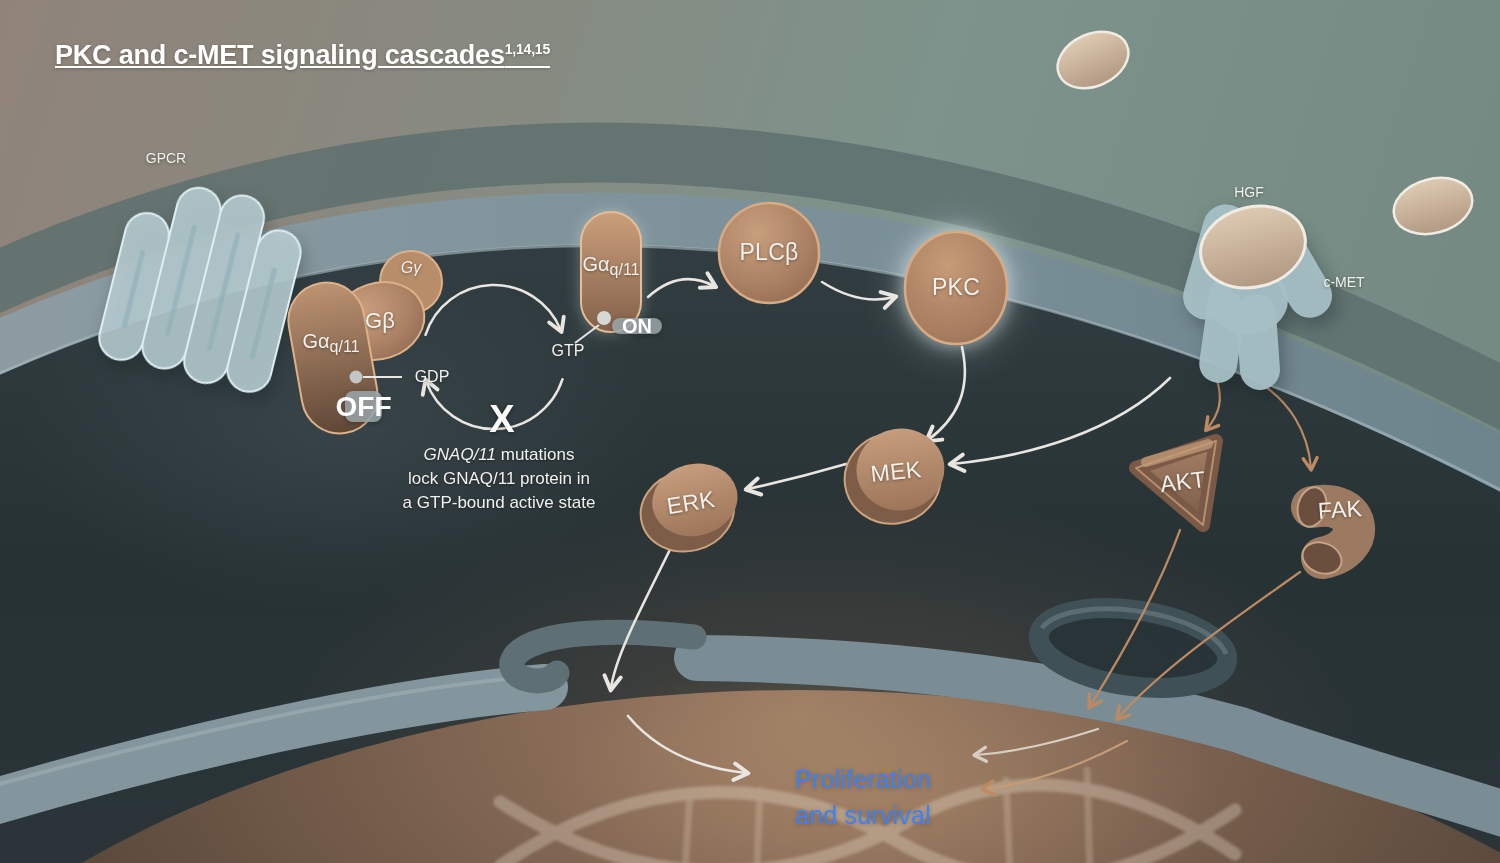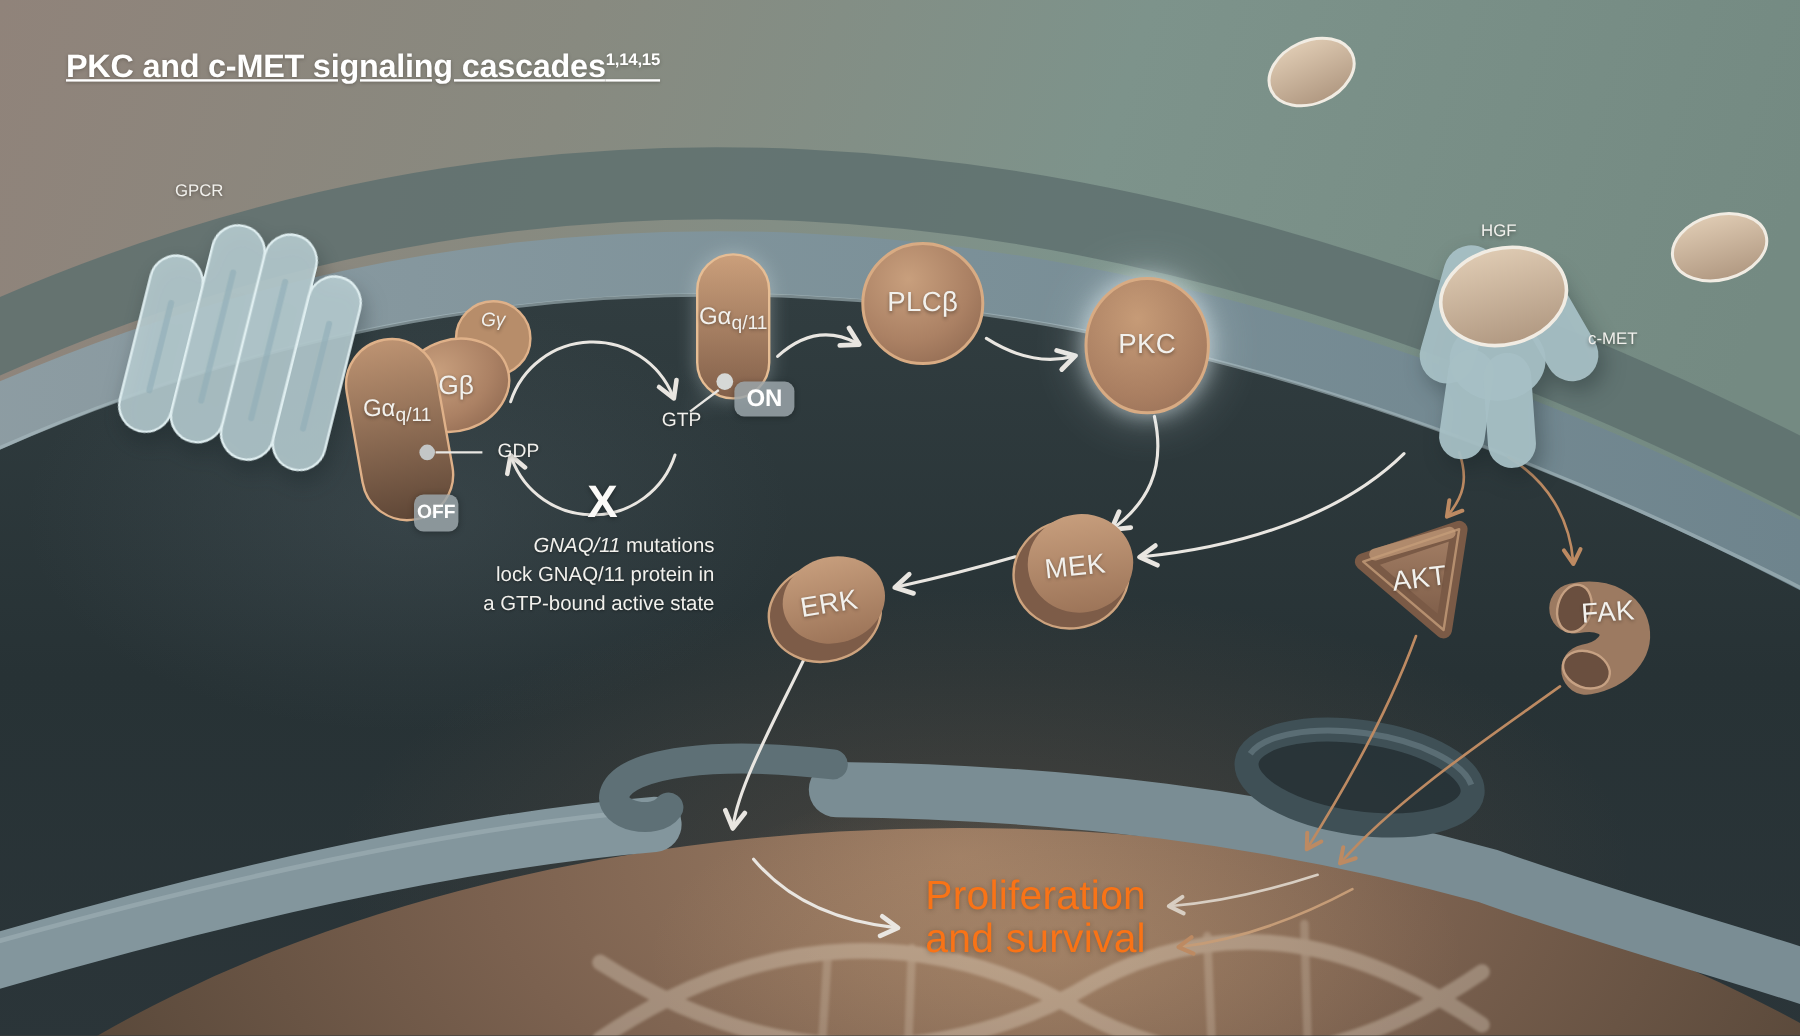--- a/index.html
+++ b/index.html
@@ -11,30 +11,30 @@
   .node{font-size:23px;letter-spacing:.3px;}
   .small{font-size:14px;}
   .tiny{font-size:16px;}
   sub.qs{font-size:16px;vertical-align:-4px;}
   #t-title{position:absolute;left:55px;top:40px;color:#ffffff;font-weight:700;
            font-size:27px;letter-spacing:-.2px;text-shadow:0 1px 3px rgba(40,35,30,.35);text-decoration:underline;}
   #t-title sup{font-size:14px;font-weight:700;}
   .badge{position:absolute;background:rgba(154,165,169,.85);border-radius:8px;
          color:#fff;font-weight:700;display:flex;align-items:center;justify-content:center;
          box-shadow:0 1px 5px rgba(0,0,0,.28);}
-  #b-off{left:345px;top:412px;width:37px;height:31px;font-size:16px;}
-  #b-on{left:612px;top:318px;width:50px;height:29px;font-size:20px;}
+  #b-off{left:345px;top:391px;width:37px;height:31px;font-size:28px;}
+  #b-on{left:612px;top:318px;width:50px;height:16px;font-size:20px;}
   #t-x{position:absolute;left:502px;top:419px;transform:translate(-50%,-50%);
        color:#fbfaf8;font-size:38px;font-weight:800;text-shadow:0 1px 4px rgba(0,0,0,.4);}
   #t-note{position:absolute;left:499px;top:443px;transform:translateX(-50%);
-          color:#f2f1ed;font-size:17px;line-height:24px;text-align:right;
+          color:#f2f1ed;font-size:17px;line-height:24px;text-align:center;
           text-shadow:0 1px 2px rgba(0,0,0,.4);}
   #t-note .it{font-style:italic;}
-  .outcome{font-size:34px;color:#f97316;letter-spacing:.2px;
-           text-shadow:0 1px 4px rgba(60,45,30,.4);}
+  .outcome{font-size:25px;color:#3b82f6;letter-spacing:.2px;
+           text-shadow:0 1px 4px rgba(60,45,30,.4);margin-top:32px;}
   .glowpkc{filter:drop-shadow(0 0 9px rgba(223,237,241,.6)) drop-shadow(0 0 20px rgba(223,237,241,.35));}
   .glowcap{filter:drop-shadow(0 0 8px rgba(220,234,238,.35));}
   .recshadow{filter:drop-shadow(5px 8px 9px rgba(18,28,32,.35));}
 </style>
 </head>
 <body>
 
 <div id="stage">
 <svg id="scene" width="1500" height="863" viewBox="0 0 1500 863">
   <defs>

